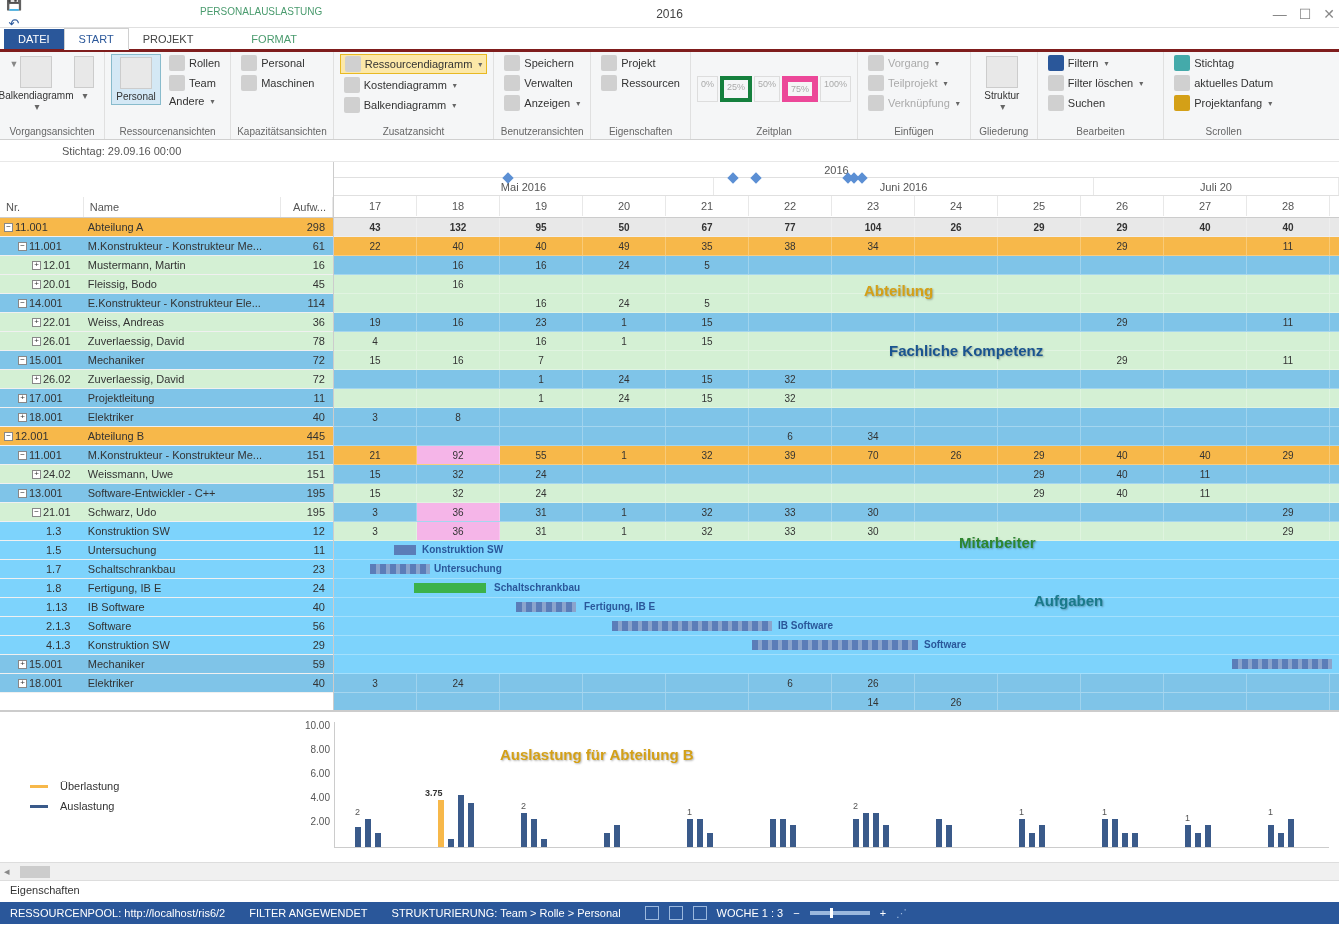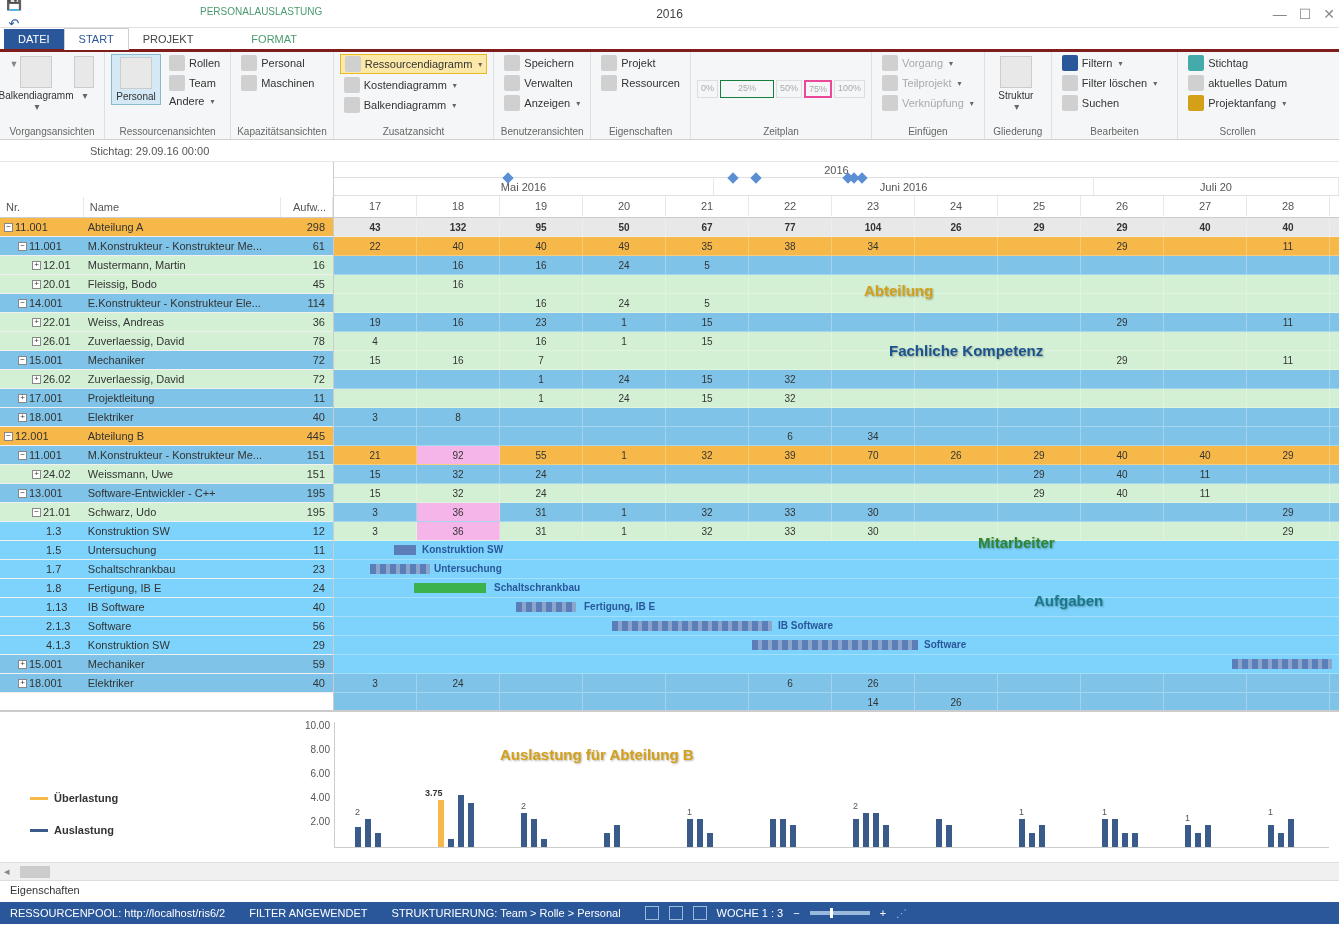--- a/index.html
+++ b/index.html
@@ -86,21 +86,21 @@
 
 .annot { position: absolute; font-size: 15px; font-weight: bold; text-shadow: 1px 1px 2px rgba(0,0,0,0.3); pointer-events: none; z-index: 50; }
 .annot.orange { color: #d4a017; }
 .annot.blue { color: #1a5490; }
 .annot.green { color: #2d8630; }
 .annot.teal { color: #1a7a8a; }
 
 
 .chart-area { height: 152px; border-top: 2px solid #ccc; display: flex; position: relative; }
 .chart-legend { width: 290px; padding: 60px 10px 10px 30px; font-size: 11px; }
-.chart-legend .lg { display: flex; align-items: center; gap: 6px; margin: 20px 0; font-weight: bold; }
+.chart-legend .lg { display: flex; align-items: center; gap: 12px; margin: 8px 0; }
 .chart-legend .swatch { width: 18px; height: 3px; }
 .chart-y { width: 44px; position: relative; font-size: 10px; color: #555; }
 .chart-y div { position: absolute; right: 4px; }
 .chart-plot { flex: 1; position: relative; border-left: 1px solid #ccc; border-bottom: 1px solid #ccc; margin: 10px 10px 14px 0; }
 .cbar { position: absolute; bottom: 0; width: 6px; background: #3a5a8a; }
 .cbar.o { background: #f7b84a; }
 .clbl { position: absolute; font-size: 9px; color: #555; }
 
 
 .hscroll { height: 18px; background: #f0f0f0; border-top: 1px solid #ddd; display: flex; align-items: center; }
@@ -251,23 +251,23 @@
           </div>
   </div>
       </div>
       <div class="rgroup-label">Eigenschaften</div>
     </div>
 
   <div class="rgroup">
       <div class="rgroup-body" style="align-items:center">
     <div class="rcol" style="flex-direction:row;gap:2px;color:#aaa;font-size:9px">
       <span style="border:1px solid #ddd;padding:2px 3px">0%</span>
-      <span style="border:1px solid #15803d;padding:2px 17px">25%</span>
+      <span style="border:4px solid #15803d;padding:2px 3px">25%</span>
       <span style="border:1px solid #ddd;padding:2px 3px">50%</span>
-      <span style="border:2px solid #ec4899;padding:2px 3px">75%</span>
+      <span style="border:6px solid #ec4899;padding:2px 3px">75%</span>
       <span style="border:1px solid #ddd;padding:2px 3px">100%</span>
     </div>
   </div>
       <div class="rgroup-label">Zeitplan</div>
     </div>
 
   <div class="rgroup">
       <div class="rgroup-body">
         <div class="rcol" style="color:#aaa">
     <div class="rbtn-sm">
@@ -344,21 +344,21 @@
             <span>Projektanfang</span>
             <span class="dd">▾</span>
           </div>
   </div>
       </div>
       <div class="rgroup-label">Scrollen</div>
     </div>
 </div>
 
 <div class="stichtag-row">
-  <span style="margin-left:80px">Stichtag: 29.09.16 00:00</span>
+  <span style="margin-left:52px">Stichtag: 29.09.16 00:00</span>
 </div>
 
 <div class="main">
   <div class="left">
     <div class="lh">
       <div class="col-nr">Nr.</div>
       <div class="col-name">Name</div>
       <div class="col-aufw">Aufw...</div>
     </div>
     <div class="rows" id="left-rows">
@@ -877,21 +877,21 @@
           <div class="tcell">26</div>
           <div class="tcell"></div>
           <div class="tcell"></div>
           <div class="tcell"></div>
           <div class="tcell"></div>
         </div>
       </div>
 
     <div class="annot orange" style="left:530px;top:120px">Abteilung</div>
     <div class="annot blue" style="left:555px;top:180px">Fachliche Kompetenz</div>
-    <div class="annot green" style="left:644px;top:372px">Mitarbeiter</div>
+    <div class="annot green" style="left:625px;top:372px">Mitarbeiter</div>
     <div class="annot teal" style="left:700px;top:430px">Aufgaben</div>
   </div>
 </div>
 
 <div class="chart-area">
   <div class="chart-legend">
     <div class="lg">
         <div class="swatch" style="background:#f7b84a"></div>
         <span>Überlastung</span>
       </div>

